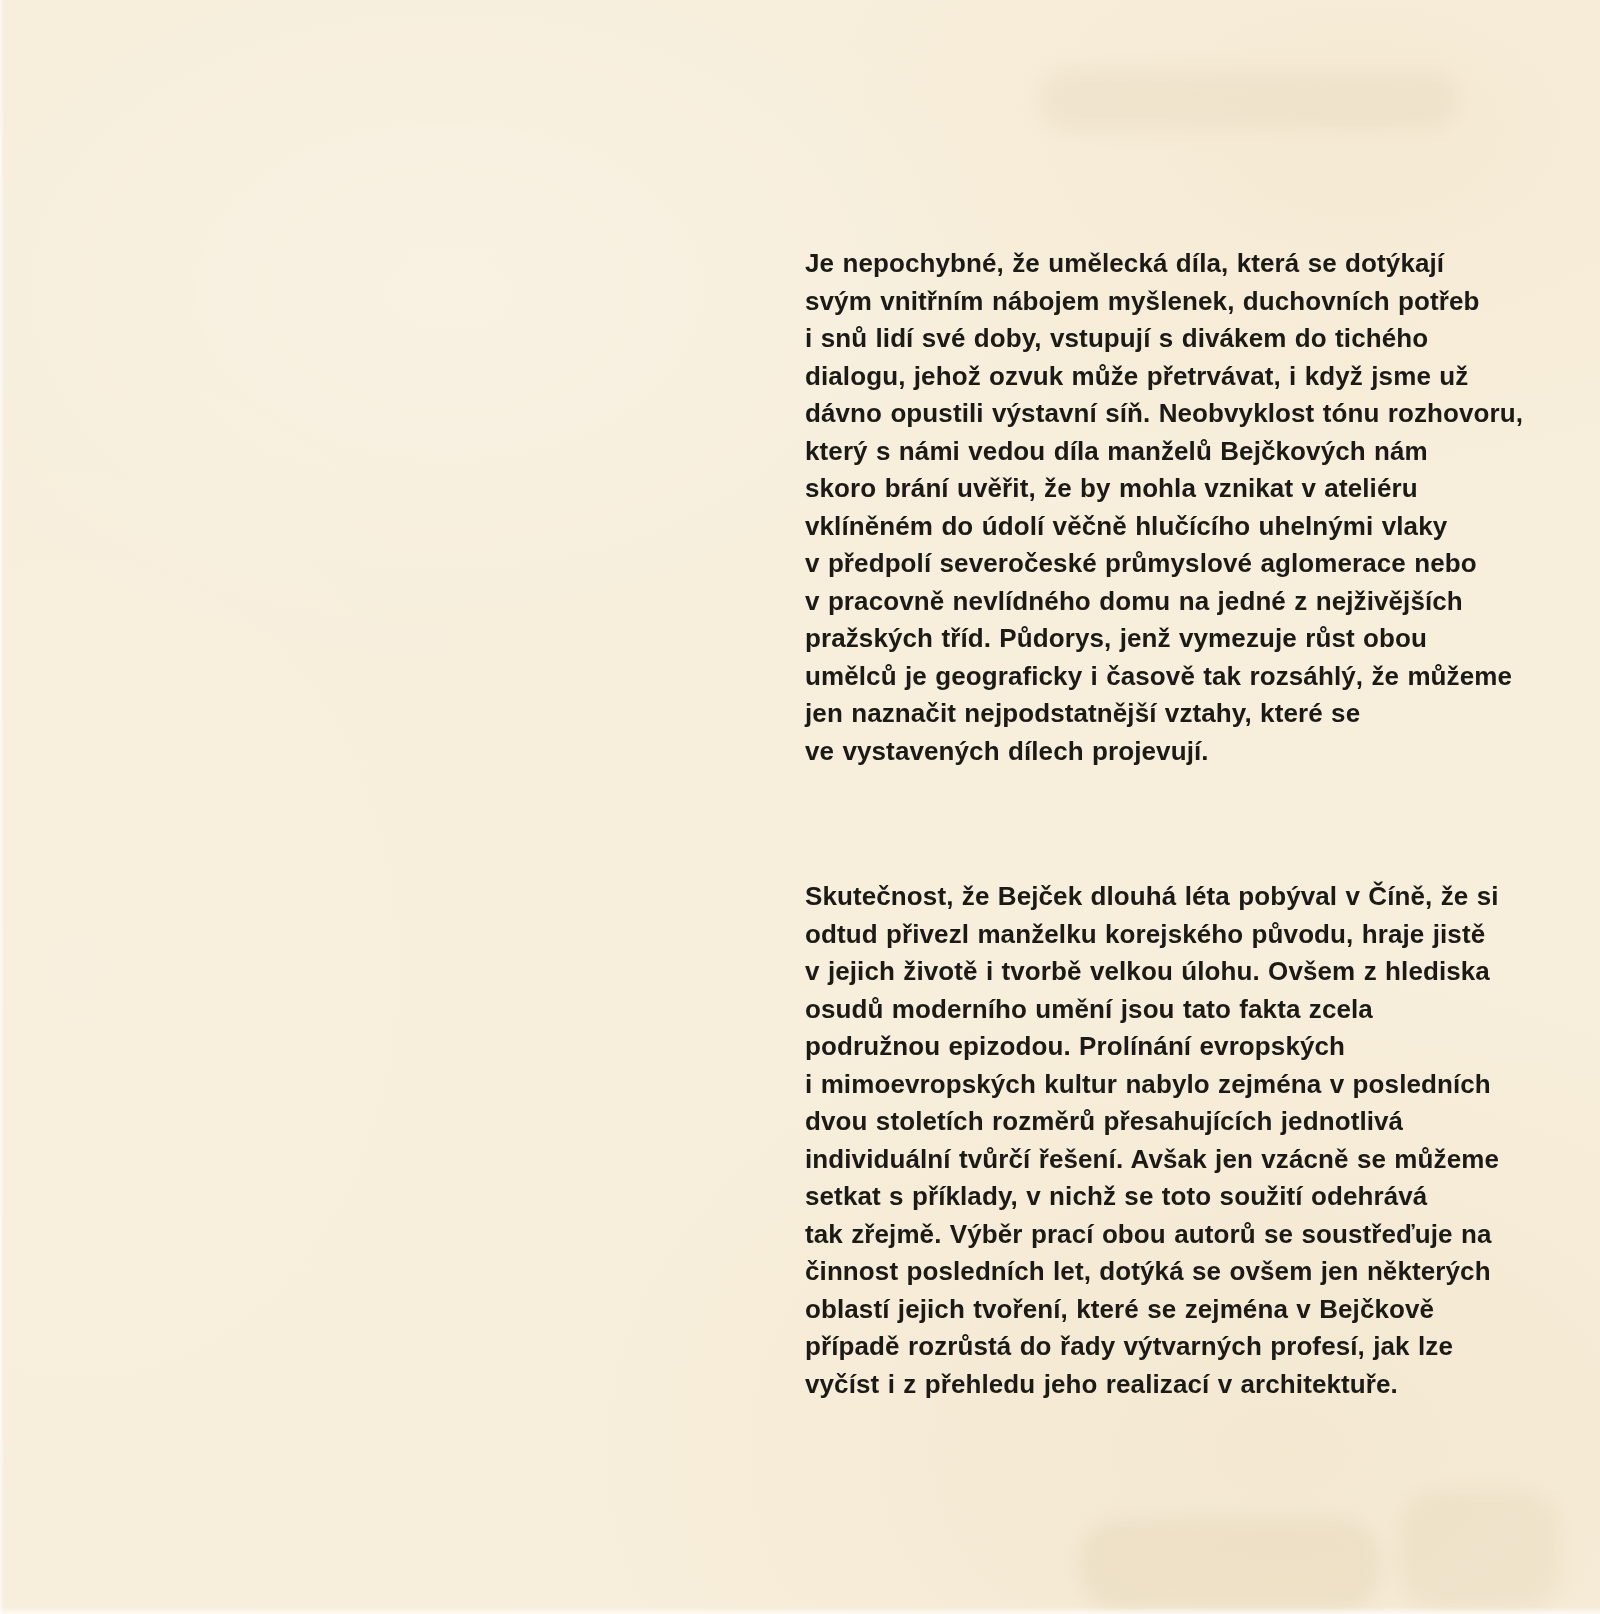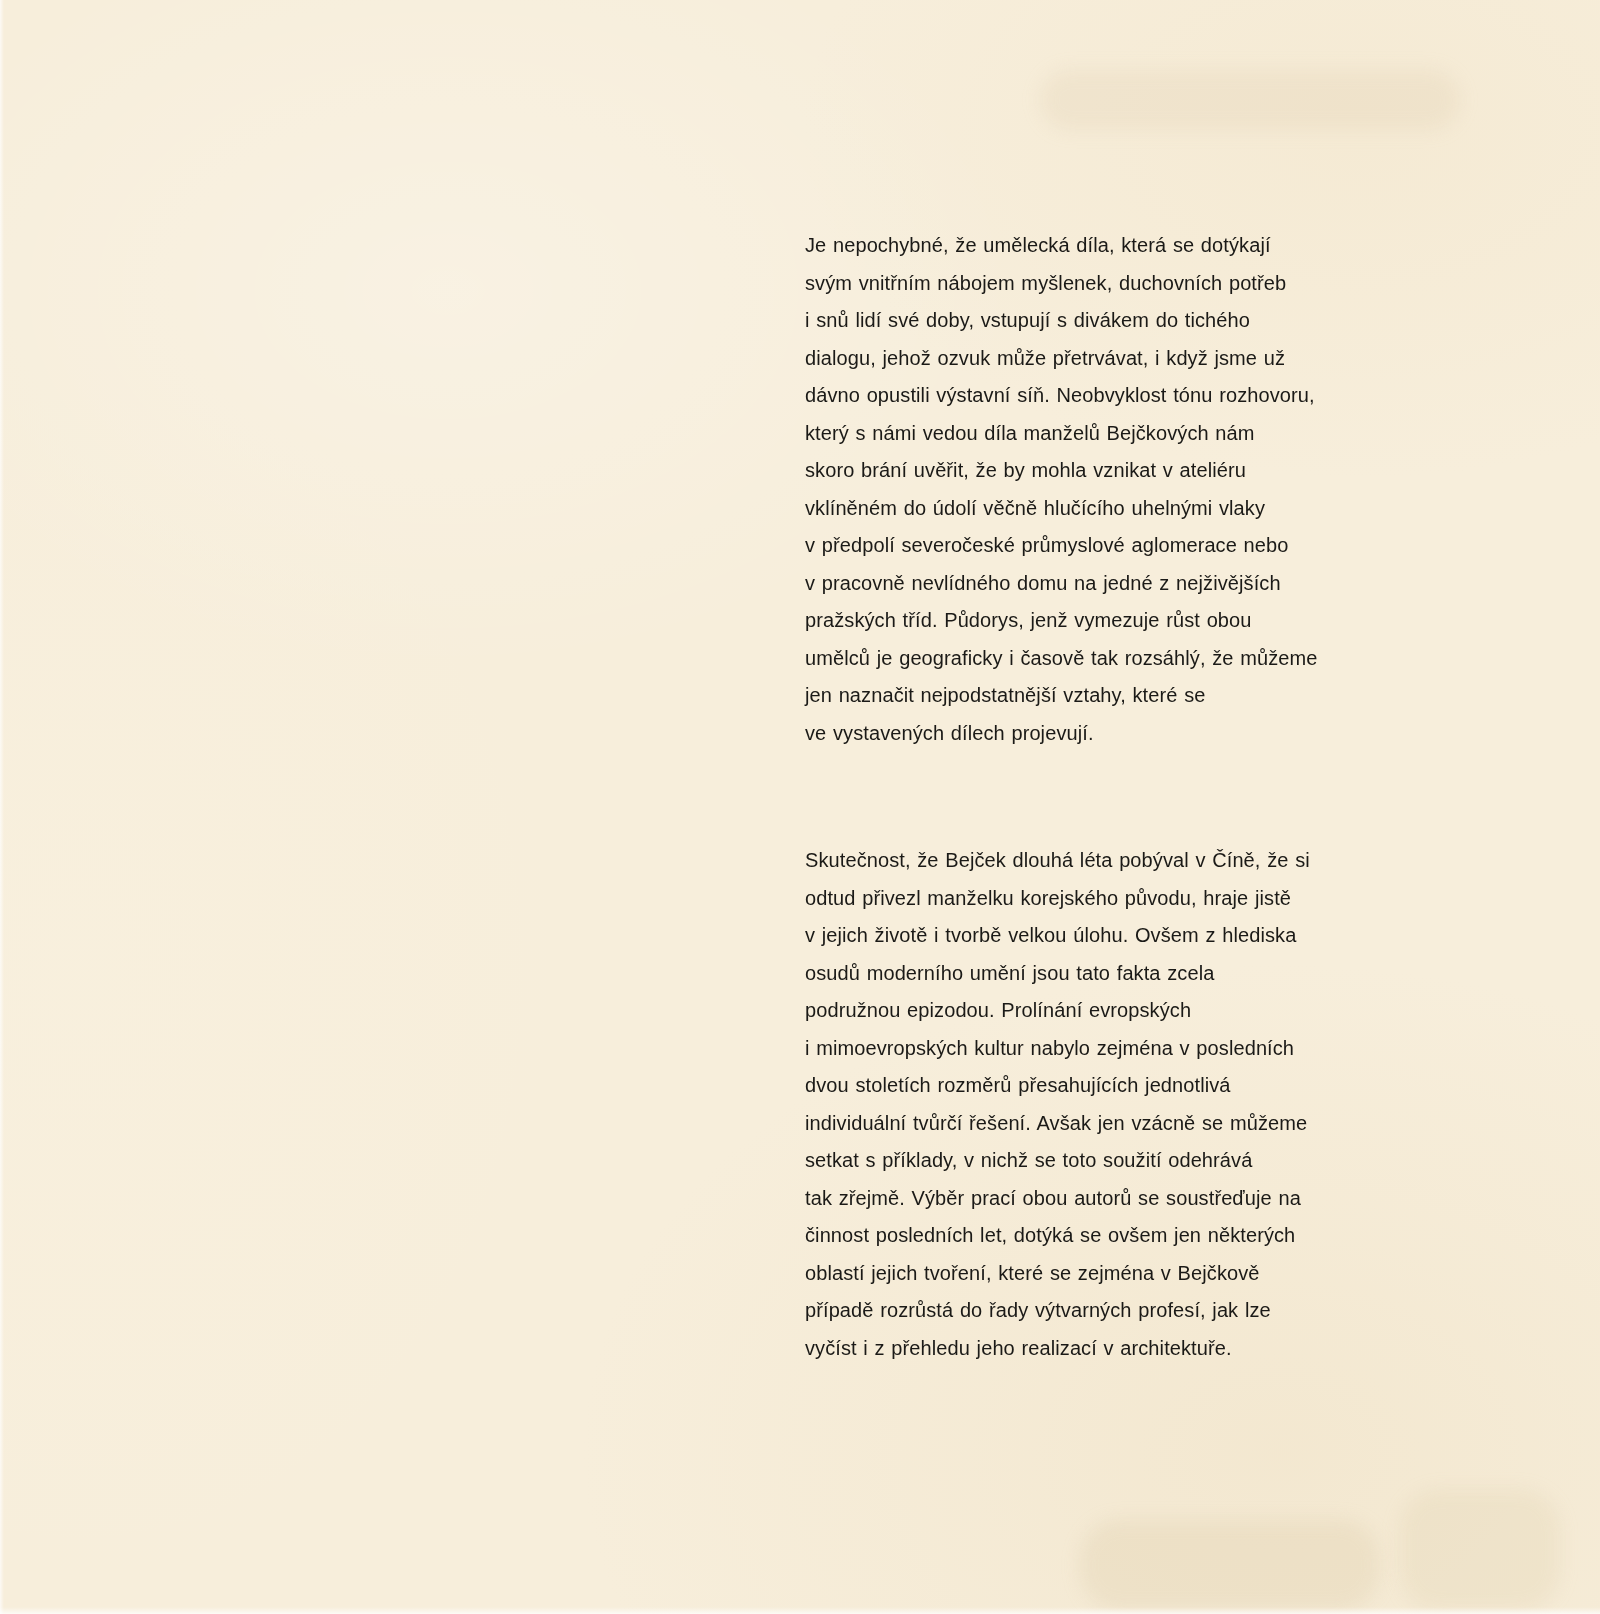--- a/index.html
+++ b/index.html
@@ -44,31 +44,31 @@
     position: absolute; left: 0; top: 0; width: 4px; height: 100%;
     background: linear-gradient(to right, rgba(255,255,255,0.70), rgba(255,255,255,0));
   }
   .edge-bottom {
     position: absolute; left: 0; bottom: 0; width: 100%; height: 7px;
     background: linear-gradient(to top, rgba(255,255,255,0.75), rgba(255,255,255,0));
   }
   .text-block {
     position: absolute;
     left: 805px;
-    top: 152px;
+    top: 170px;
     color: #1b1a17;
-    font-weight: normal;
-    font-size: 20px;
+    font-weight: bold;
+    font-size: 26px;
     line-height: 37.5px;
     letter-spacing: 0.1px;
     word-spacing: 1px;
     white-space: pre;
   }
   .para { margin: 0; }
-  .para + .para { margin-top: 15px; }
+  .para + .para { margin-top: 33px; }
 </style>
 </head>
 <body>
 
 <div class="paper">
   <div class="ghost ghost-top"></div>
   <div class="ghost ghost-bottom-a"></div>
   <div class="ghost ghost-bottom-b"></div>
 
   <div class="text-block">

